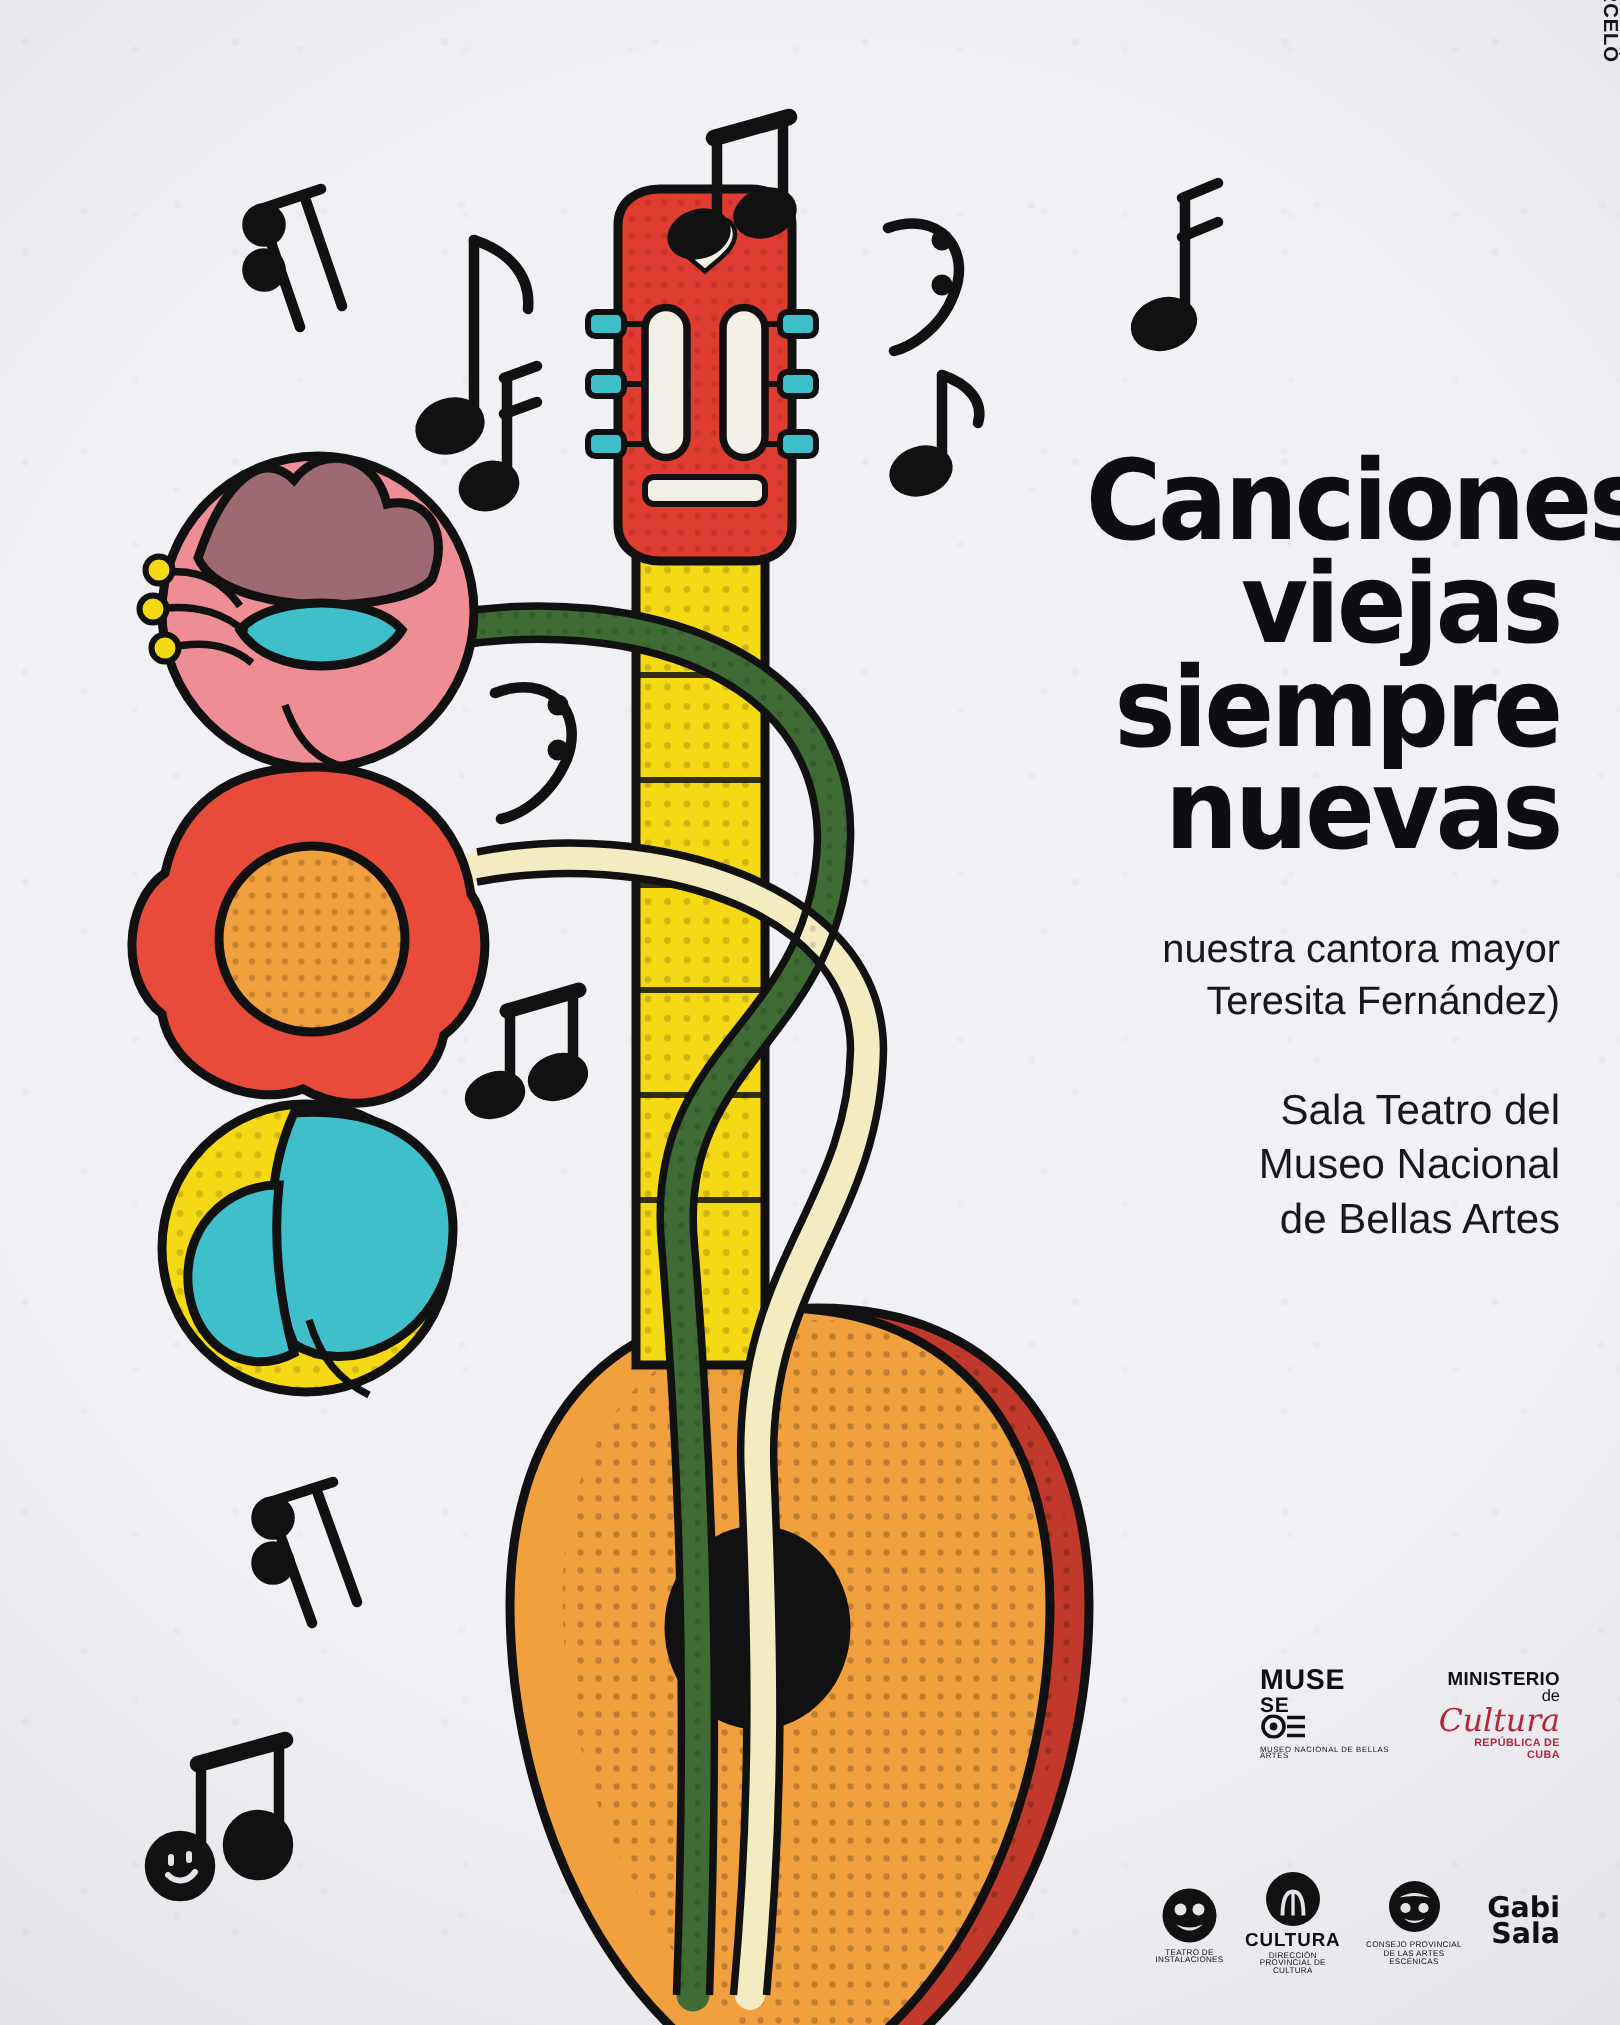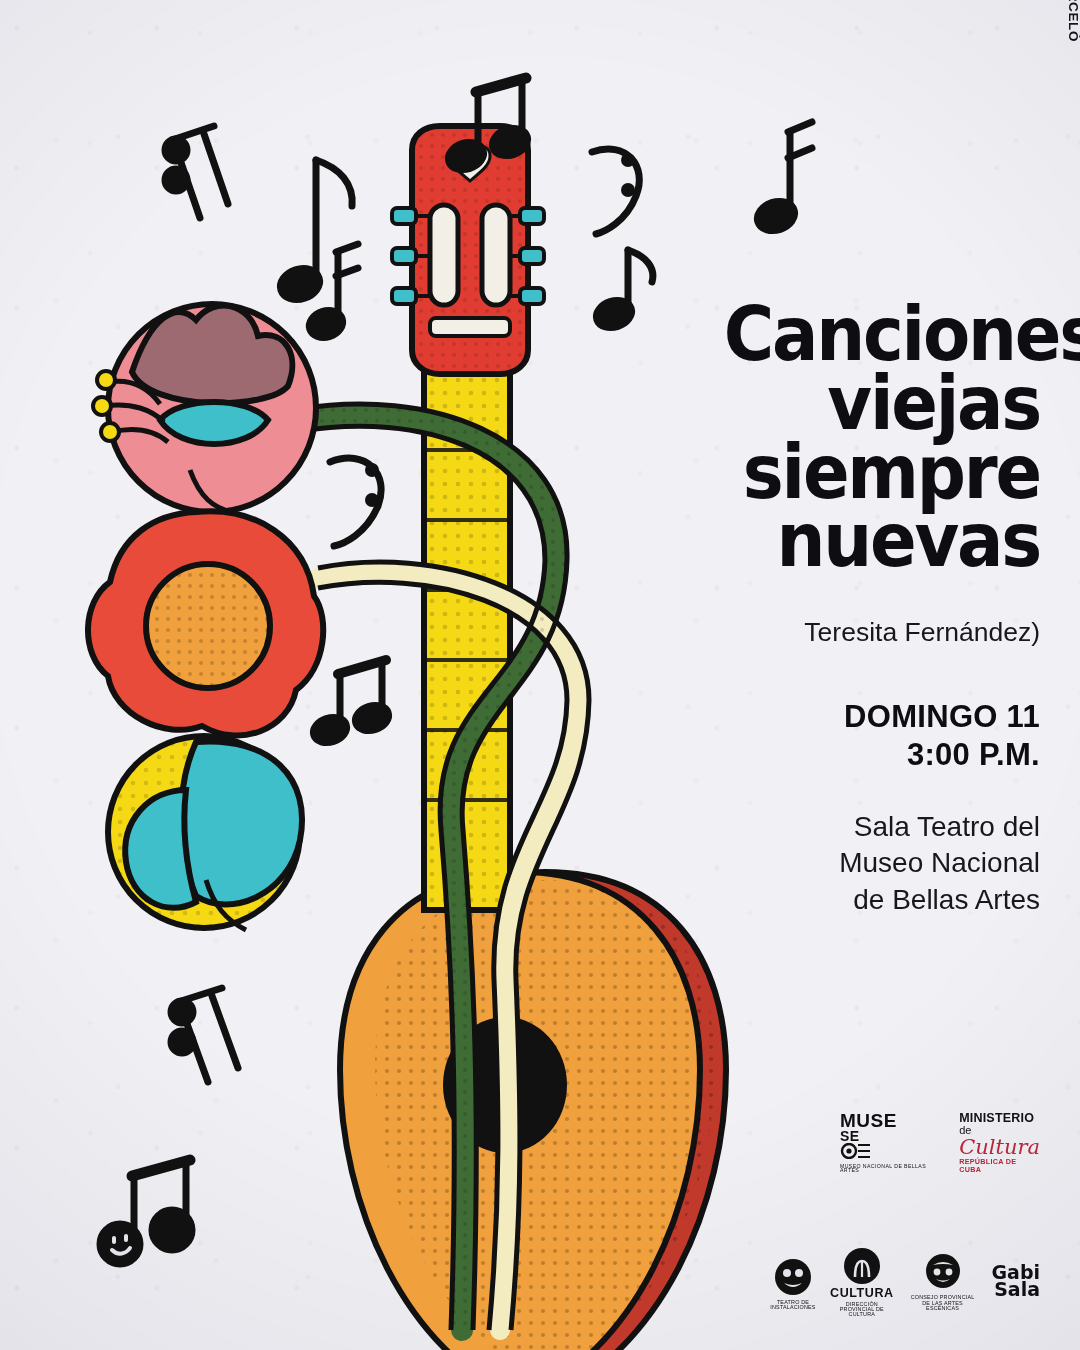--- a/index.html
+++ b/index.html
@@ -111,21 +111,21 @@
     gap: 14px;
   }
   .logo-muse {
     color: #101014;
     text-align: left;
     line-height: .95;
   }
   .logo-muse .m1 { font-size: 19px; font-weight: 700; letter-spacing: .5px; }
   .logo-muse .m2 { font-size: 14px; font-weight: 700; letter-spacing: .5px; }
   .logo-muse .m3 { font-size: 5.2px; letter-spacing: .4px; margin-top: 2px; }
-  .logo-min { text-align: left; line-height: 1.05; }
+  .logo-min { text-align: right; line-height: 1.05; }
   .logo-min .min1 { font-size: 12.5px; font-weight: 700; color: #111; letter-spacing: .2px; }
   .logo-min .min2 { font-size: 11px; color: #111; }
   .logo-min .min3 { font-family: "DejaVu Serif", serif; font-style: italic; font-size: 21px; color: #b8253a; line-height: 1; }
   .logo-min .min4 { font-size: 7.2px; color: #b8253a; font-weight: 700; letter-spacing: .3px; }
   .mini-logo {
     display: flex;
     flex-direction: column;
     align-items: center;
     color: #101014;
     line-height: 1;
@@ -353,27 +353,24 @@
   <div class="credit">DISEÑO GRÁFICO: DYAN BARCELÓ</div>
 
   <div class="textcol">
     <h1 class="title">
       <span class="l1">Canciones</span>
       <span class="l2">viejas siempre</span>
       <span class="l3">nuevas</span>
     </h1>
 
     <div class="subtitle">
+      <div>nuestra cantora mayor</div>
       <div>Teresita Fernández)</div>
     </div>
 
-    <div class="datetime">
-      <div>DOMINGO 11</div>
-      <div>3:00 P.M.</div>
-    </div>
 
     <div class="venue">
       <div>Sala Teatro del</div>
       <div>Museo Nacional</div>
       <div>de Bellas Artes</div>
     </div>
   </div>
 
   <div class="logos-row1">
     <div class="logo-muse">

